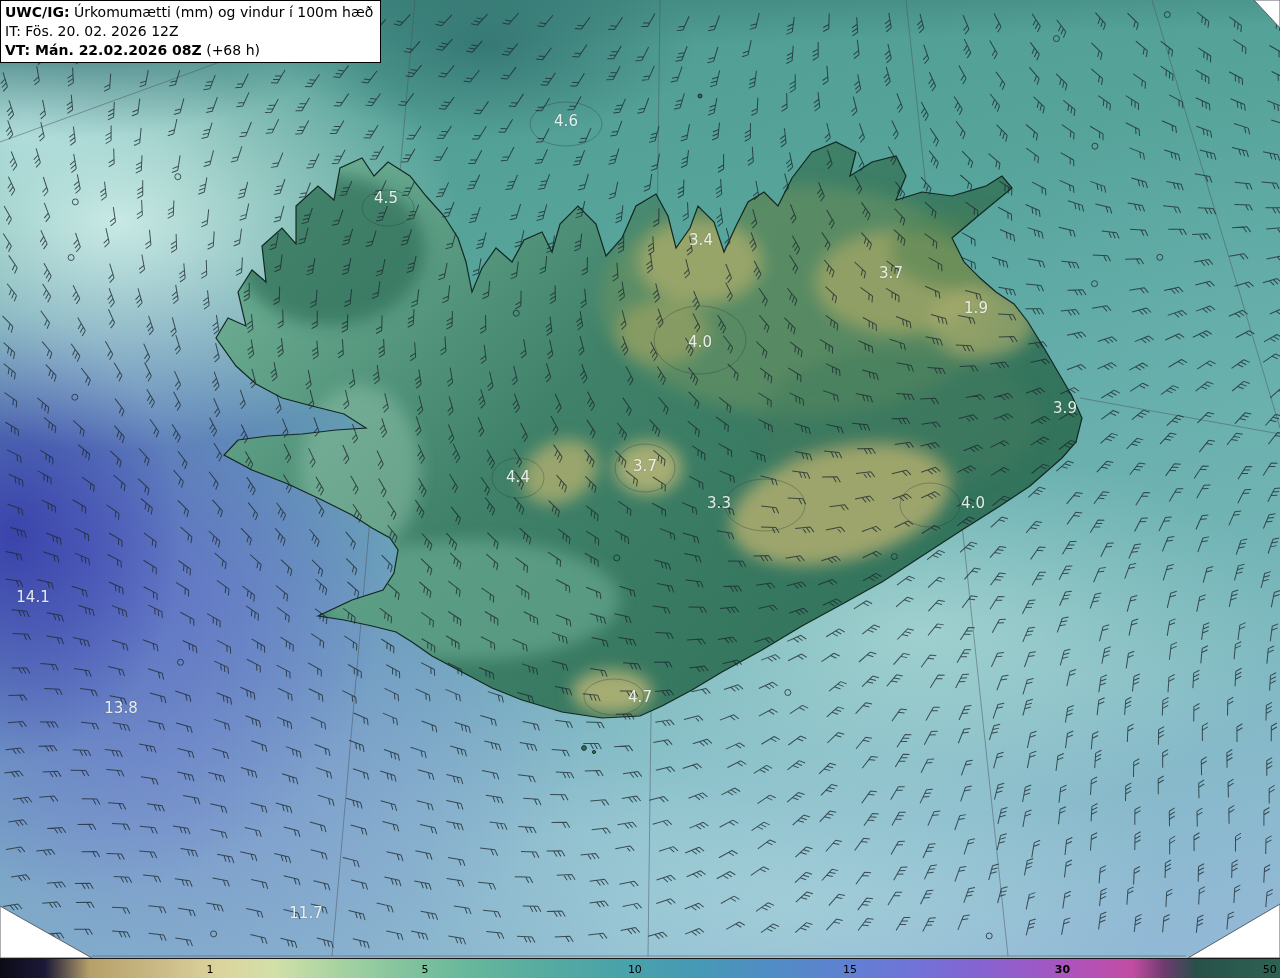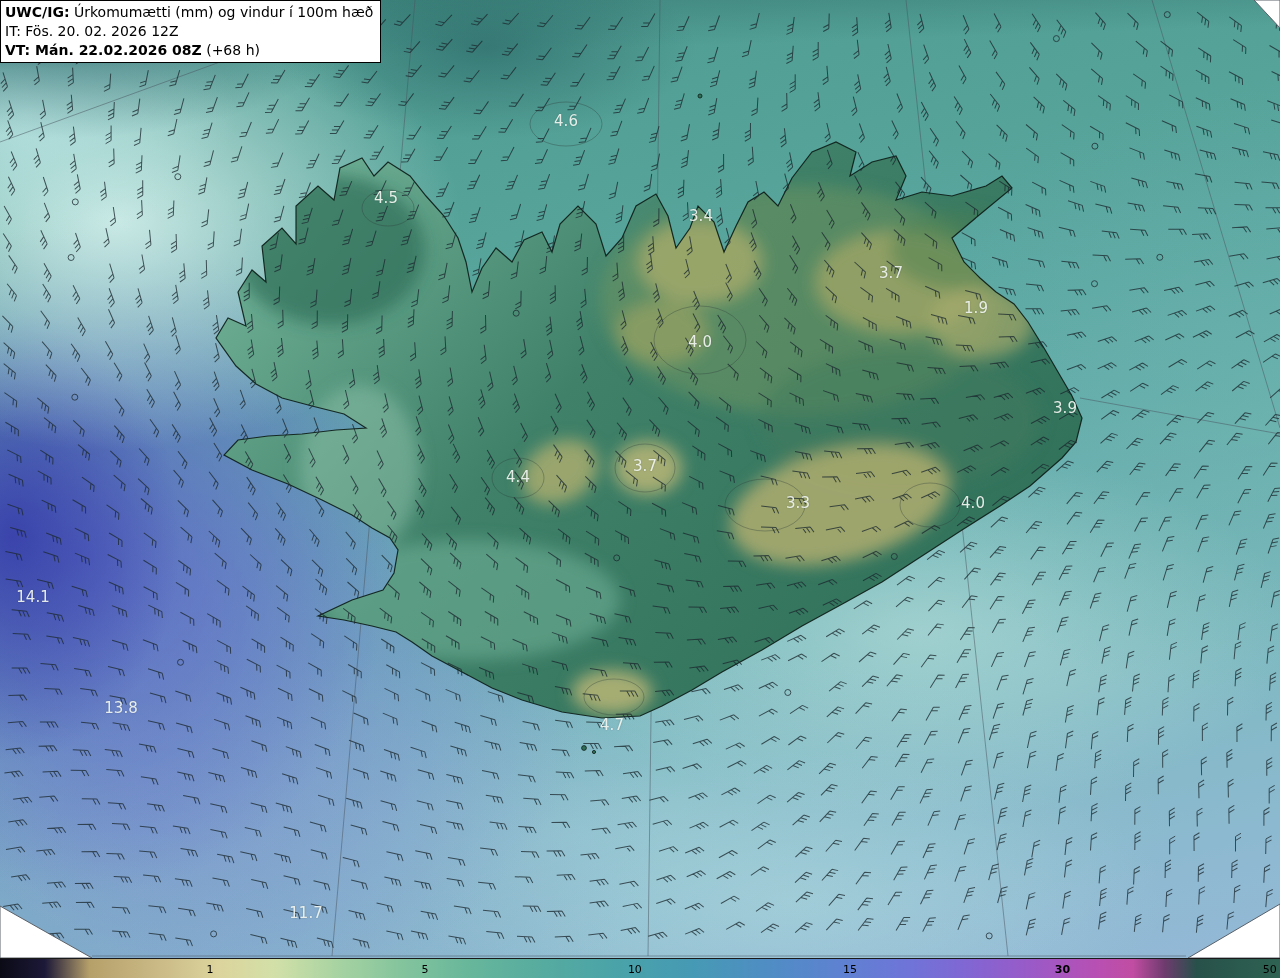--- a/index.html
+++ b/index.html
@@ -1447,32 +1447,32 @@
       <g>
         <polygon class="wedge" points="0,906 92,958 0,958"></polygon>
         <polygon class="wedge" points="1280,904 1280,958 1188,958"></polygon>
         <polygon class="wedge" points="1254,0 1280,0 1280,28"></polygon>
       </g>
     </svg>
 
     <div id="value-labels">
         <div class="vlabel" style="left: 566px; top: 121px;">4.6</div>
         <div class="vlabel" style="left: 386px; top: 198px;">4.5</div>
-        <div class="vlabel" style="left: 701px; top: 216px;">3.4</div>
+        <div class="vlabel" style="left: 701px; top: 240px;">3.4</div>
         <div class="vlabel" style="left: 891px; top: 273px;">3.7</div>
         <div class="vlabel" style="left: 976px; top: 308px;">1.9</div>
         <div class="vlabel" style="left: 700px; top: 342px;">4.0</div>
         <div class="vlabel" style="left: 1065px; top: 408px;">3.9</div>
         <div class="vlabel" style="left: 518px; top: 477px;">4.4</div>
         <div class="vlabel" style="left: 645px; top: 466px;">3.7</div>
-        <div class="vlabel" style="left: 798px; top: 503px;">3.3</div>
+        <div class="vlabel" style="left: 719px; top: 503px;">3.3</div>
         <div class="vlabel" style="left: 973px; top: 503px;">4.0</div>
         <div class="vlabel" style="left: 33px; top: 597px;">14.1</div>
         <div class="vlabel" style="left: 121px; top: 708px;">13.8</div>
-        <div class="vlabel" style="left: 612px; top: 697px; margin-top: 28px;">4.7</div>
+        <div class="vlabel" style="left: 640px; top: 697px;">4.7</div>
         <div class="vlabel" style="left: 306px; top: 913px;">11.7</div>
       </div>
   </div>
 
   <div class="title-box">
     <div><b>UWC/IG:</b><span> Úrkomumætti (mm) og vindur í 100m hæð</span></div>
     <div>IT: Fös. 20. 02. 2026 12Z</div>
     <div><b>VT: Mán. 22.02.2026 08Z</b><span> (+68 h)</span></div>
   </div>
 

